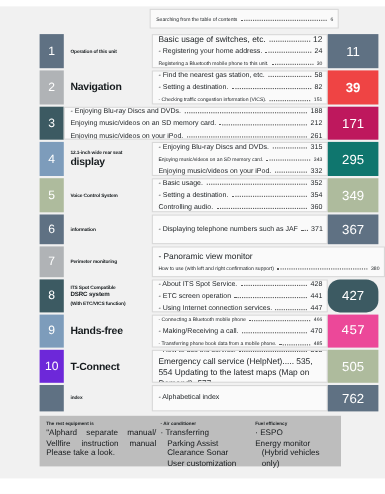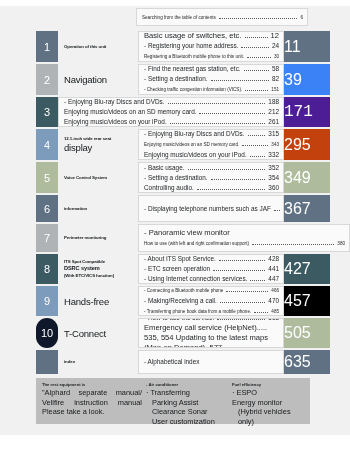--- a/index.html
+++ b/index.html
@@ -80,21 +80,21 @@
     flex: 0 0 80px;
     width: 80px;
     padding-left: 6px;
     display: flex;
     flex-direction: column;
     justify-content: center;
     box-sizing: border-box;
   }
   .chapter-title .t-big {
     font-size: 9.5px;
-    font-weight: normal;
+    font-weight: bold;
     letter-spacing: -0.2px;
     line-height: 11px;
     color: #14191c;
   }
   .chapter-title .t-small {
     font-size: 4.4px;
     font-weight: bold;
     letter-spacing: -0.1px;
     line-height: 6px;
     color: #14191c;
@@ -143,25 +143,26 @@
   .entry.wrapped {
     white-space: normal;
     font-size: 7.6px;
     line-height: 10px;
     display: block;
   }
 
   .pagebox {
     flex: 0 0 46px;
     width: 46px;
-    margin-right: 20px;
+    margin-right: 6px;
     display: flex;
     align-items: center;
+    justify-content: center;
     color: #ffffff;
-    font-size: 16px;
+    font-size: 12px;
   }
 
   
   .footer {
     position: absolute;
     left: 36px;
     top: 378px;
     width: 274px;
     height: 46px;
     background: #bdbdbd;
@@ -250,21 +251,21 @@
             <span class="e-text">- Setting a destination.</span>
             <span class="e-dots"></span>
             <span class="e-page">82</span>
           </div>
           <div class="entry sz-sm">
             <span class="e-text">- Checking traffic congestion information (VICS).</span>
             <span class="e-dots"></span>
             <span class="e-page">151</span>
           </div>
         </div>
-        <div class="pagebox" style="background: #3b82f6;">
+        <div class="pagebox" style="background: #ef4444; font-weight: bold;">
           <span>39</span>
         </div>
       </div>
       <div class="row" style="top: 97px; height: 30px;">
         <div class="tab" style="background: rgb(60, 90, 98);">
           <span>3</span>
         </div>
         <div class="entries">
           <div class="entry sz-md">
             <span class="e-text">- Enjoying Blu-ray Discs and DVDs.</span>
@@ -275,21 +276,21 @@
             <span class="e-text">Enjoying music/videos on an SD memory card.</span>
             <span class="e-dots"></span>
             <span class="e-page">212</span>
           </div>
           <div class="entry sz-md">
             <span class="e-text">Enjoying music/videos on your iPod.</span>
             <span class="e-dots"></span>
             <span class="e-page">261</span>
           </div>
         </div>
-        <div class="pagebox" style="background: #4c1d95; font-family: Liberation Mono, monospace;">
+        <div class="pagebox" style="background: #be185d;">
           <span>171</span>
         </div>
       </div>
       <div class="row" style="top: 129px; height: 31px;">
         <div class="tab" style="background: rgb(125, 156, 187);">
           <span>4</span>
         </div>
         <div class="chapter-title">
           <div class="t-small">12.1-inch wide rear seat</div>
           <div class="t-big">display</div>
@@ -304,21 +305,21 @@
             <span class="e-text">Enjoying music/videos on an SD memory card.</span>
             <span class="e-dots"></span>
             <span class="e-page">343</span>
           </div>
           <div class="entry sz-md">
             <span class="e-text">Enjoying music/videos on your iPod.</span>
             <span class="e-dots"></span>
             <span class="e-page">332</span>
           </div>
         </div>
-        <div class="pagebox" style="background: #c2410c;">
+        <div class="pagebox" style="background: #0f766e;">
           <span>295</span>
         </div>
       </div>
       <div class="row" style="top: 162px; height: 31px;">
         <div class="tab" style="background: rgb(174, 187, 157);">
           <span>5</span>
         </div>
         <div class="chapter-title">
           <div class="t-small">Voice Control System</div>
         </div>
@@ -398,21 +399,21 @@
             <span class="e-text">- ETC screen operation</span>
             <span class="e-dots"></span>
             <span class="e-page">441</span>
           </div>
           <div class="entry sz-md">
             <span class="e-text">- Using Internet connection services.</span>
             <span class="e-dots"></span>
             <span class="e-page">447</span>
           </div>
         </div>
-        <div class="pagebox" style="background: rgb(60, 90, 98);">
+        <div class="pagebox" style="background: rgb(60, 90, 98); border-radius: 11px;">
           <span>427</span>
         </div>
       </div>
       <div class="row" style="top: 286px; height: 30px;">
         <div class="tab" style="background: rgb(125, 156, 187);">
           <span>9</span>
         </div>
         <div class="chapter-title">
           <div class="t-big">Hands-free</div>
         </div>
@@ -426,26 +427,26 @@
             <span class="e-text">- Making/Receiving a call.</span>
             <span class="e-dots"></span>
             <span class="e-page">470</span>
           </div>
           <div class="entry sz-sm">
             <span class="e-text">- Transferring phone book data from a mobile phone.</span>
             <span class="e-dots"></span>
             <span class="e-page">485</span>
           </div>
         </div>
-        <div class="pagebox" style="background: #000000;">
+        <div class="pagebox" style="background: #ec4899; font-family: Liberation Mono, monospace;">
           <span>457</span>
         </div>
       </div>
       <div class="row" style="top: 318px; height: 30px;">
-        <div class="tab" style="background: #0f172a; border-radius: 11px;">
+        <div class="tab" style="background: #6d28d9;">
           <span>10</span>
         </div>
         <div class="chapter-title">
           <div class="t-big">T-Connect</div>
         </div>
         <div class="entries">
           <div class="entry sz-md">
             <span class="e-text">- How to use the service.</span>
             <span class="e-dots"></span>
             <span class="e-page">518</span>
@@ -462,21 +463,21 @@
         </div>
         <div class="chapter-title">
           <div class="t-small">index</div>
         </div>
         <div class="entries">
           <div class="entry sz-md">
             <span class="e-text">- Alphabetical index</span>
           </div>
         </div>
         <div class="pagebox" style="background: rgb(95, 113, 131);">
-          <span>635</span>
+          <span>762</span>
         </div>
       </div>
     </div>
 
   <div class="footer">
     <div class="fcol fcol-1">
       <div class="f-tiny">The rest equipment is</div>
       <div class="f-body just">"Alphard separate manual/ Vellfire instruction manual Please take a look.</div>
     </div>
     <div class="fcol fcol-2">

